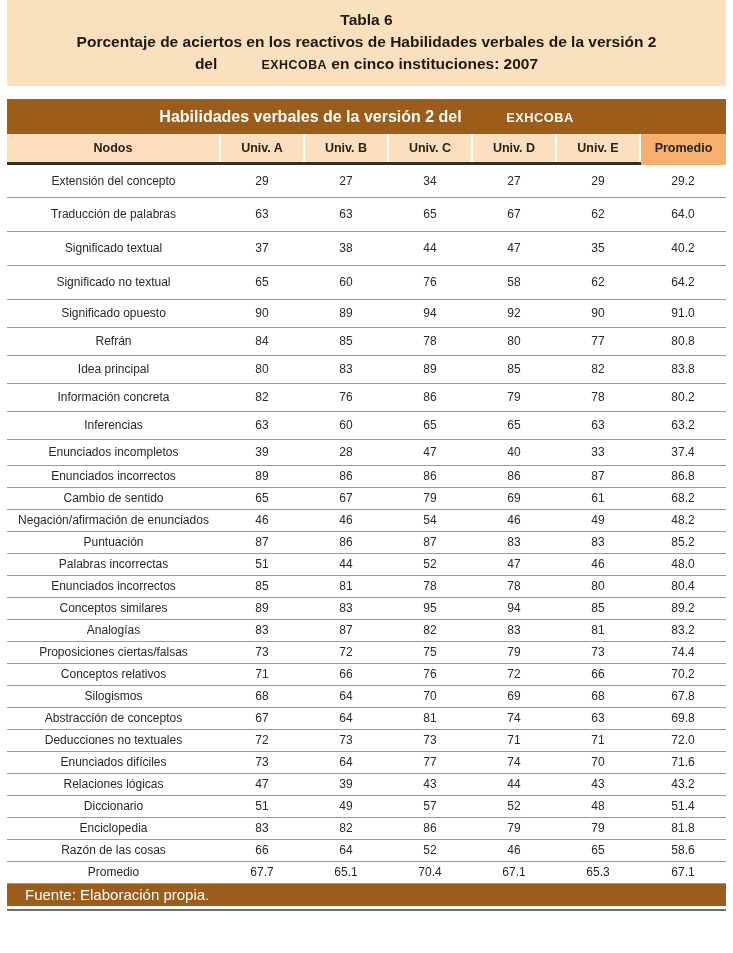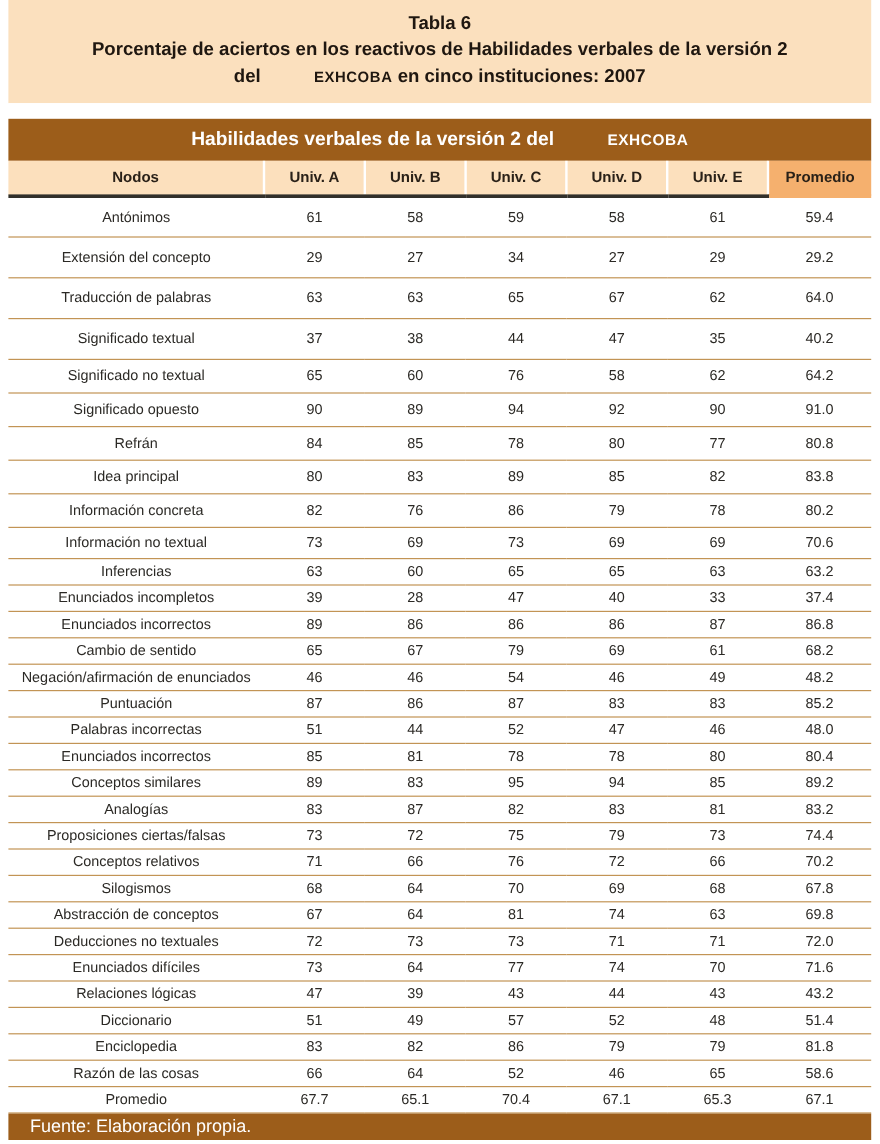--- a/index.html
+++ b/index.html
@@ -121,29 +121,20 @@
           <th>Univ. A</th>
           <th>Univ. B</th>
           <th>Univ. C</th>
           <th>Univ. D</th>
           <th>Univ. E</th>
           <th class="promedio-th">Promedio</th>
         </tr>
     </thead>
     <tbody>
         <tr>
-          <td>Antónimos</td>
-          <td>61</td>
-          <td>58</td>
-          <td>59</td>
-          <td>58</td>
-          <td>61</td>
-          <td>59.4</td>
-        </tr>
-        <tr>
           <td>Extensión del concepto</td>
           <td>29</td>
           <td>27</td>
           <td>34</td>
           <td>27</td>
           <td>29</td>
           <td>29.2</td>
         </tr>
         <tr>
           <td>Traducción de palabras</td>
@@ -202,29 +193,20 @@
         <tr>
           <td>Información concreta</td>
           <td>82</td>
           <td>76</td>
           <td>86</td>
           <td>79</td>
           <td>78</td>
           <td>80.2</td>
         </tr>
         <tr>
-          <td>Información no textual</td>
-          <td>73</td>
-          <td>69</td>
-          <td>73</td>
-          <td>69</td>
-          <td>69</td>
-          <td>70.6</td>
-        </tr>
-        <tr>
           <td>Inferencias</td>
           <td>63</td>
           <td>60</td>
           <td>65</td>
           <td>65</td>
           <td>63</td>
           <td>63.2</td>
         </tr>
         <tr>
           <td>Enunciados incompletos</td>

